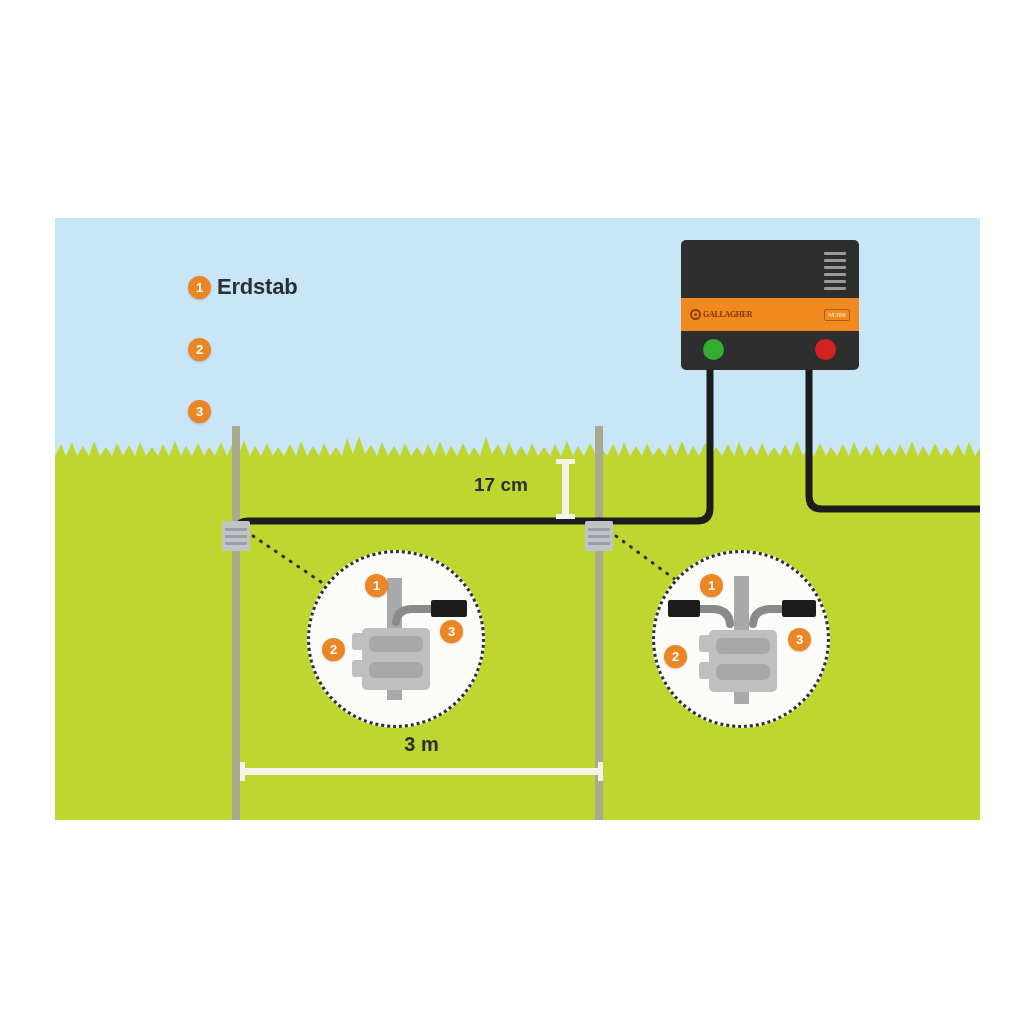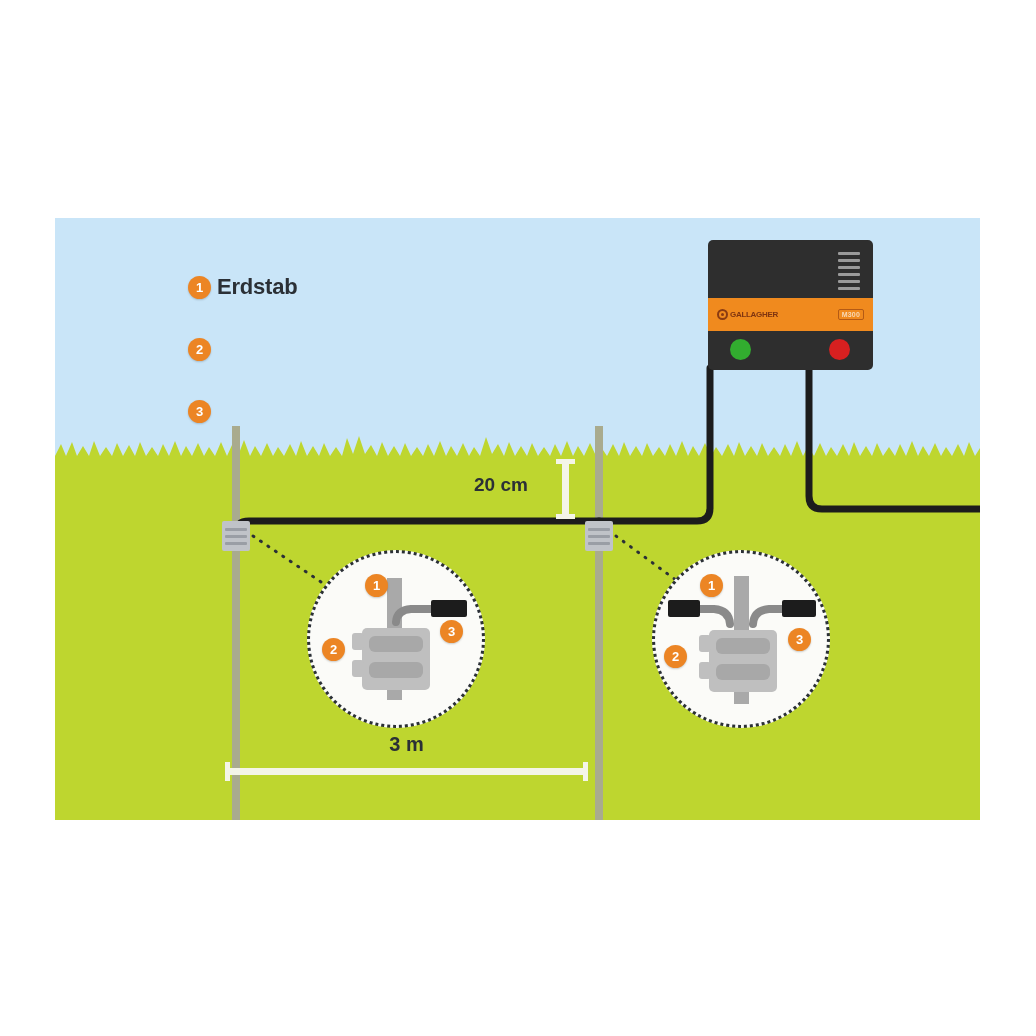--- a/index.html
+++ b/index.html
@@ -87,24 +87,25 @@
     margin-left: 6px;
     font-size: 22px;
     font-weight: bold;
     color: #2b3036;
     letter-spacing: -0.2px;
   }
 
   
   .energizer {
     position: absolute;
-    left: 653px;
+    left: 626px;
     top: 22px;
-    width: 165px;
+    width: 178px;
     height: 130px;
+    font-family: Liberation Serif, serif;
   }
   .ez-body {
     position: absolute;
     inset: 0;
     background: #2e2e2e;
     border-radius: 5px;
   }
   .ez-band {
     position: absolute;
     left: 0;
@@ -247,21 +248,21 @@
     width: 19px;
     height: 5px;
     background: #f4f5e8;
   }
   .vbar::before { top: 0; }
   .vbar::after  { bottom: 0; }
 
   
   .meas-3 {
     position: absolute;
-    left: 170px;
+    left: 185px;
     top: 515px;
     width: 363px;
     height: 48px;
   }
   .meas-3-label {
     position: absolute;
     left: 0;
     top: 0;
     width: 100%;
     text-align: center;
@@ -415,21 +416,21 @@
           <span class="ez-logo-mark"></span>
           <span class="ez-logo-text">GALLAGHER</span>
         </div>
         <div class="ez-model">M300</div>
       </div>
       <div class="terminal green"></div>
       <div class="terminal red"></div>
     </div>
 
     <div class="meas-10">
-      <div class="meas-10-label">20 cm</div>
+      <div class="meas-10-label">17 cm</div>
       <div class="vbar"></div>
     </div>
 
     <div class="meas-3">
       <div class="meas-3-label">3 m</div>
       <div class="hbar"></div>
     </div>
 
     <div class="detail one">
       <div class="detail-disc"></div>

